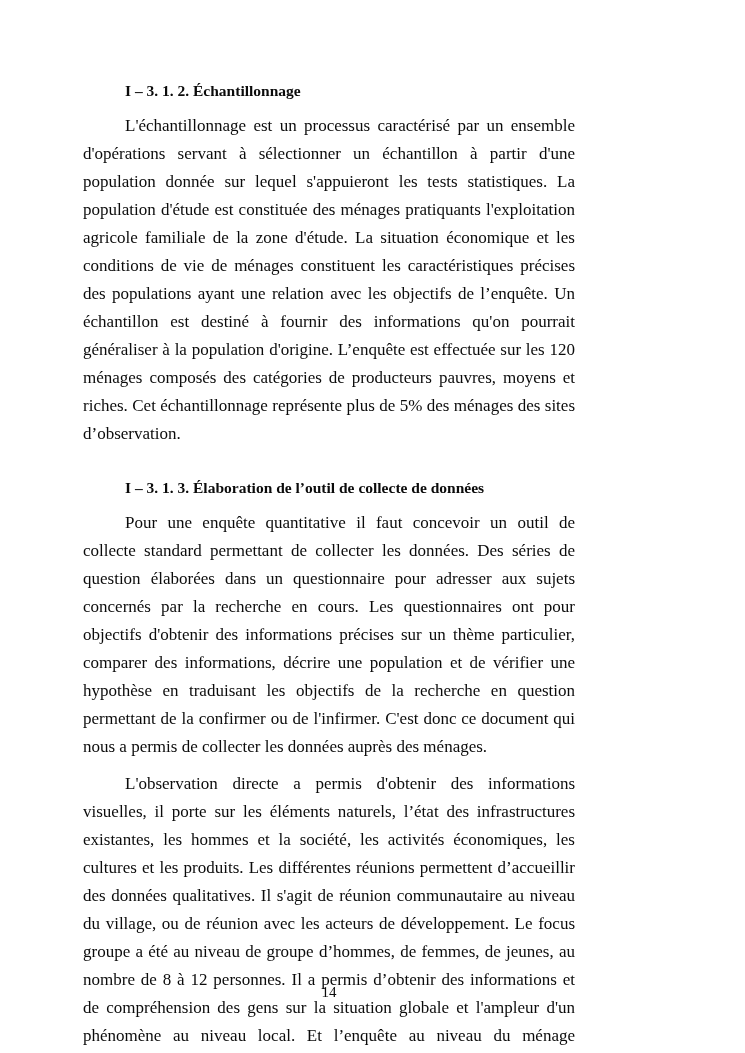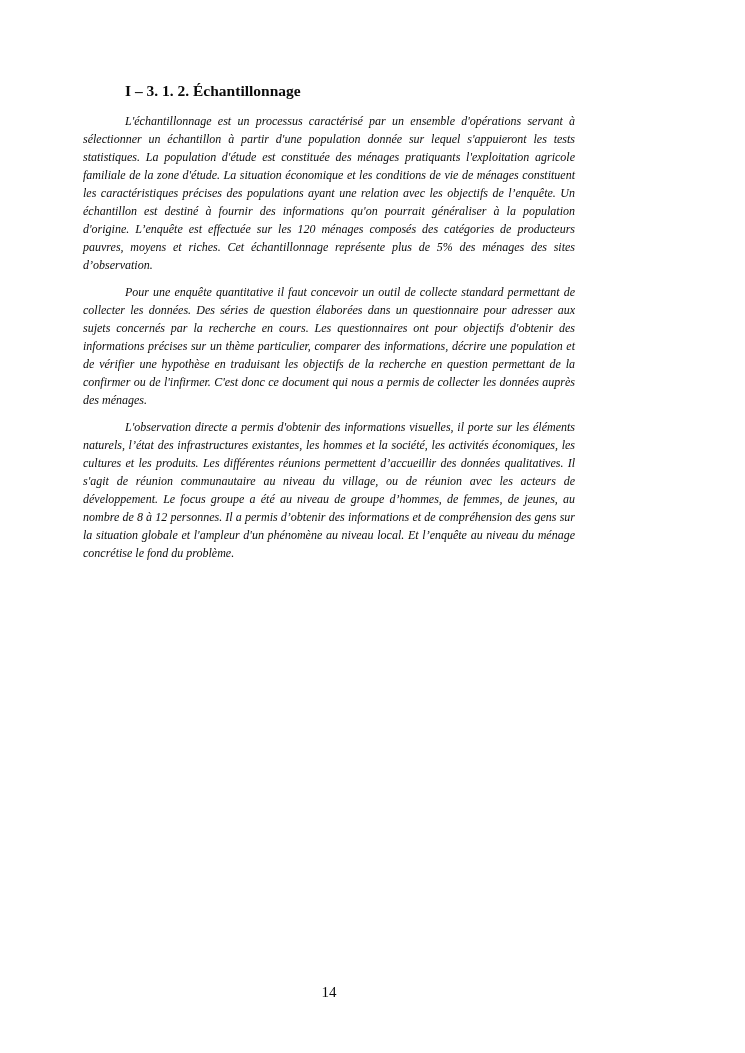--- a/index.html
+++ b/index.html
@@ -28,46 +28,46 @@
       line-height: 26px;
       margin: 0 0 8px 0;
       padding-top: 18px;
       text-indent: 42px;
       text-align: left;
     }
     .heading.first {
       padding-top: 0;
     }
     .para {
-      font-size: 12px;
-      line-height: 18px;
+      font-size: 17px;
+      line-height: 28px;
       text-align: justify;
       text-indent: 42px;
       margin: 0 0 9px 0;
-      font-style: italic;
     }
     .page-number {
       position: absolute;
       left: 0;
       right: 0;
       bottom: 52px;
       text-align: center;
       font-size: 15px;
       line-height: 18px;
     }
   </style>
 </head>
 <body>
 
 <div class="page">
 
   <h3 class="heading first">I – 3. 1. 2. Échantillonnage</h3>
 
   <p class="para">L'échantillonnage est un processus caractérisé par un ensemble d'opérations servant à sélectionner un échantillon à partir d'une population donnée sur lequel s'appuieront les tests statistiques. La population d'étude est constituée des ménages pratiquants l'exploitation agricole familiale de la zone d'étude. La situation économique et les conditions de vie de ménages constituent les caractéristiques précises des populations ayant une relation avec les objectifs de l’enquête. Un échantillon est destiné à fournir des informations qu'on pourrait généraliser à la population d'origine. L’enquête est effectuée sur les 120 ménages composés des catégories de producteurs pauvres, moyens et riches. Cet échantillonnage représente plus de 5% des ménages des sites d’observation.</p>
 
+  <h3 class="heading">I – 3. 1. 3. Élaboration de l’outil de collecte de données</h3>
 
   <p class="para">Pour une enquête quantitative il faut concevoir un outil de collecte standard permettant de collecter les données. Des séries de question élaborées dans un questionnaire pour adresser aux sujets concernés par la recherche en cours. Les questionnaires ont pour objectifs d'obtenir des informations précises sur un thème particulier, comparer des informations, décrire une population et de vérifier une hypothèse en traduisant les objectifs de la recherche en question permettant de la confirmer ou de l'infirmer. C'est donc ce document qui nous a permis de collecter les données auprès des ménages.</p>
 
 
 
   <p class="para">L'observation directe a permis d'obtenir des informations visuelles, il porte sur  les éléments naturels, l’état des infrastructures existantes, les hommes et la société, les activités économiques, les cultures et les produits. Les différentes réunions permettent d’accueillir des données qualitatives. Il s'agit de réunion communautaire au niveau du village, ou de réunion avec les acteurs de développement. Le focus groupe a été au niveau de groupe d’hommes, de femmes, de jeunes, au nombre de 8 à 12 personnes. Il a permis d’obtenir des informations et de compréhension des gens sur la situation globale et l'ampleur d'un phénomène au niveau local. Et l’enquête au niveau du ménage concrétise le fond du problème.</p>
 
   <div class="page-number">14</div>
 
 </div>

